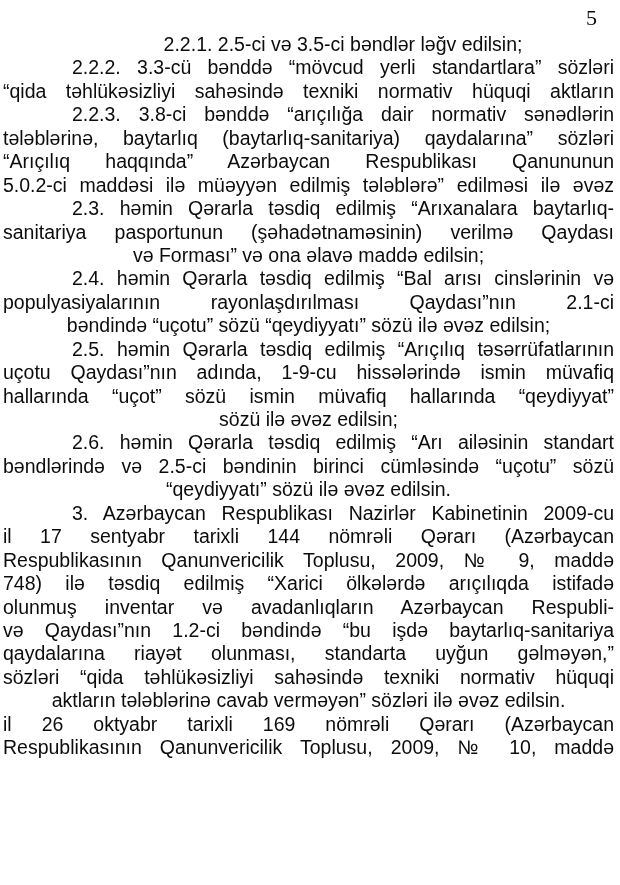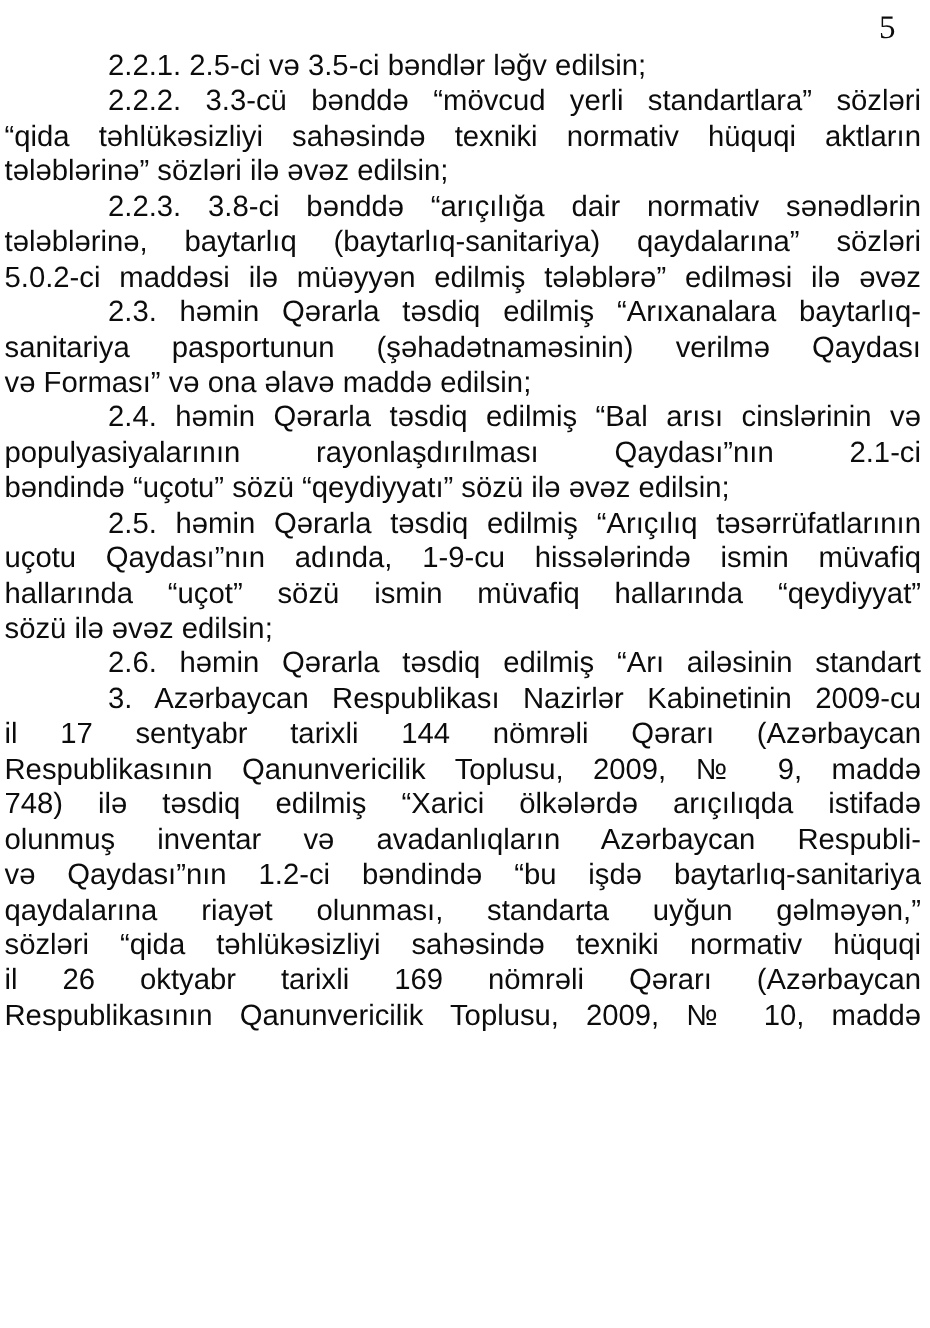--- a/index.html
+++ b/index.html
@@ -29,59 +29,62 @@
     top: 33px;
     left: 3px;
     width: 611px;
     font-size: 19.5px;
     line-height: 23.45px;
     font-weight: 400;
   }
   .line {
     height: 23.45px;
     overflow: hidden;
-    text-align: left;
+    text-align: center;
     white-space: normal;
   }
   .line.j {
     text-align: justify;
     text-align-last: justify;
   }
   .line.i {
     padding-left: 69px;
   }
 </style>
 </head>
 <body>
 
 <div class="page">
   <div class="page-number">5</div>
   <div class="textblock" id="textblock">
       <div class="line i">2.2.1. 2.5-ci və 3.5-ci bəndlər ləğv edilsin;</div>
       <div class="line j i">2.2.2. 3.3-cü bənddə “mövcud yerli standartlara” sözləri</div>
       <div class="line j">“qida təhlükəsizliyi sahəsində texniki normativ hüquqi aktların</div>
-      <div class="line">tələblərinə” sözləri ilə əvəz edilsin;</div>
       <div class="line j i">2.2.3. 3.8-ci bənddə “arıçılığa dair normativ sənədlərin</div>
       <div class="line j">tələblərinə, baytarlıq (baytarlıq-sanitariya) qaydalarına” sözləri</div>
+      <div class="line j">“Arıçılıq haqqında” Azərbaycan Respublikası Qanununun</div>
       <div class="line j">5.0.2-ci maddəsi ilə müəyyən edilmiş tələblərə” edilməsi ilə əvəz</div>
       <div class="line j i">2.3. həmin Qərarla təsdiq edilmiş “Arıxanalara baytarlıq-</div>
       <div class="line j">sanitariya pasportunun (şəhadətnaməsinin) verilmə Qaydası</div>
       <div class="line">və Forması” və ona əlavə maddə edilsin;</div>
       <div class="line j i">2.4. həmin Qərarla təsdiq edilmiş “Bal arısı cinslərinin və</div>
       <div class="line j">populyasiyalarının rayonlaşdırılması Qaydası”nın 2.1-ci</div>
       <div class="line">bəndində “uçotu” sözü “qeydiyyatı” sözü ilə əvəz edilsin;</div>
       <div class="line j i">2.5. həmin Qərarla təsdiq edilmiş “Arıçılıq təsərrüfatlarının</div>
       <div class="line j">uçotu Qaydası”nın adında, 1-9-cu hissələrində ismin müvafiq</div>
       <div class="line j">hallarında “uçot” sözü ismin müvafiq hallarında “qeydiyyat”</div>
       <div class="line">sözü ilə əvəz edilsin;</div>
       <div class="line j i">2.6. həmin Qərarla təsdiq edilmiş “Arı ailəsinin standart</div>
+      <div class="line j">bəndlərində və 2.5-ci bəndinin birinci cümləsində “uçotu” sözü</div>
+      <div class="line">“qeydiyyatı” sözü ilə əvəz edilsin.</div>
       <div class="line j i">3. Azərbaycan Respublikası Nazirlər Kabinetinin 2009-cu</div>
       <div class="line j">il 17 sentyabr tarixli 144 nömrəli Qərarı (Azərbaycan</div>
       <div class="line j">Respublikasının Qanunvericilik Toplusu, 2009, № 9, maddə</div>
       <div class="line j">748) ilə təsdiq edilmiş “Xarici ölkələrdə arıçılıqda istifadə</div>
       <div class="line j">olunmuş inventar və avadanlıqların Azərbaycan Respubli-</div>
       <div class="line j">və Qaydası”nın 1.2-ci bəndində “bu işdə baytarlıq-sanitariya</div>
       <div class="line j">qaydalarına riayət olunması, standarta uyğun gəlməyən,”</div>
       <div class="line j">sözləri “qida təhlükəsizliyi sahəsində texniki normativ hüquqi</div>
+      <div class="line">aktların tələblərinə cavab verməyən” sözləri ilə əvəz edilsin.</div>
       <div class="line j">il 26 oktyabr tarixli 169 nömrəli Qərarı (Azərbaycan</div>
       <div class="line j">Respublikasının Qanunvericilik Toplusu, 2009, № 10, maddə</div>
     </div>
 </div>
 
 </body></html>

